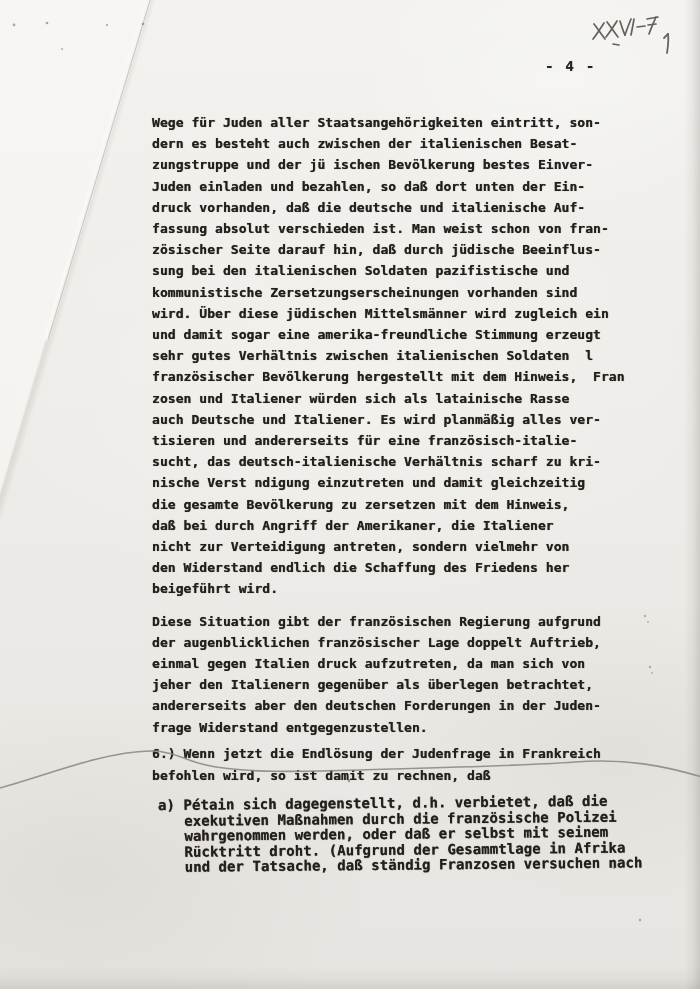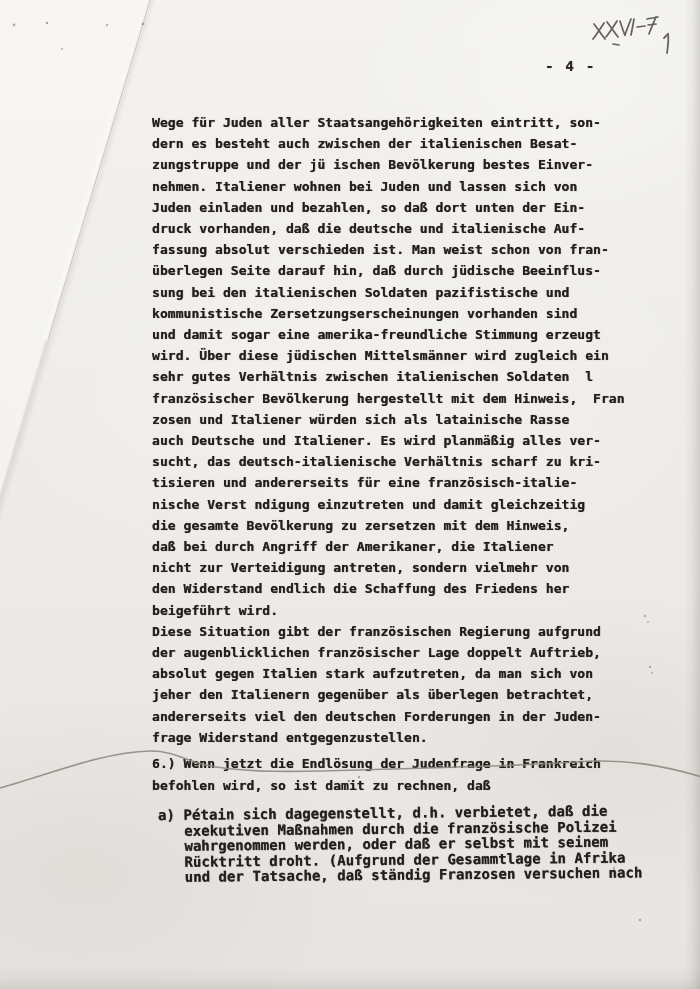--- a/index.html
+++ b/index.html
@@ -38,21 +38,21 @@
   .text{position:absolute;left:152px;top:112px;width:530px;z-index:2;}
   .para{margin:0;padding:0;}
   .line{
     white-space:pre;
     font-size:13px;font-weight:bold;
     color:#241f1b;
     text-shadow:0 0 0.7px rgba(28,22,16,0.70), 0.5px 0.4px 0 rgba(28,22,16,0.22);
     letter-spacing:0.05px;
   }
   .p1 .line{line-height:21.2px;}
-  .p2{} .p2 .line{line-height:21.2px;}
+  .p2{margin-top:11px;} .p2 .line{line-height:21.2px;}
   .p3{margin-top:5px;} .p3 .line{line-height:22px;}
   .p4{margin-top:11px;margin-left:6px;transform:rotate(-0.55deg);transform-origin:0 0;}
   .p4 .line{line-height:15.5px;font-size:14px;}
   .p4 .line:not(:first-child){padding-left:26px;}
   .sr{position:absolute;opacity:0;font-size:2px;pointer-events:none;}
 </style>
 </head>
 <body>
 
 <div class="paper">
@@ -60,48 +60,47 @@
   <div class="pageno">- 4 -</div>
 
   <span class="sr" style="left:595px;top:15px;">XXVI-71</span>
   <span class="sr" style="left:666px;top:35px;">1</span>
 
   <main class="text">
     <div class="para p1">
         <div class="line">Wege für Juden aller Staatsangehörigkeiten eintritt, son-</div>
         <div class="line">dern es besteht auch zwischen der italienischen Besat-</div>
         <div class="line">zungstruppe und der jü ischen Bevölkerung bestes Einver-</div>
-        <div class="line">nehmen. Italiener wohnen bei Juden und lassen sich von</div>
         <div class="line">Juden einladen und bezahlen, so daß dort unten der Ein-</div>
         <div class="line">druck vorhanden, daß die deutsche und italienische Auf-</div>
         <div class="line">fassung absolut verschieden ist. Man weist schon von fran-</div>
-        <div class="line">überlegen Seite darauf hin, daß durch jüdische Beeinflus-</div>
+        <div class="line">zösischer Seite darauf hin, daß durch jüdische Beeinflus-</div>
         <div class="line">sung bei den italienischen Soldaten pazifistische und</div>
         <div class="line">kommunistische Zersetzungserscheinungen vorhanden sind</div>
+        <div class="line">wird. Über diese jüdischen Mittelsmänner wird zugleich ein</div>
         <div class="line">und damit sogar eine amerika-freundliche Stimmung erzeugt</div>
-        <div class="line">wird. Über diese jüdischen Mittelsmänner wird zugleich ein</div>
         <div class="line">sehr gutes Verhältnis zwischen italienischen Soldaten  l</div>
         <div class="line">französischer Bevölkerung hergestellt mit dem Hinweis,  Fran</div>
         <div class="line">zosen und Italiener würden sich als latainische Rasse</div>
         <div class="line">auch Deutsche und Italiener. Es wird planmäßig alles ver-</div>
+        <div class="line">tisieren und andererseits für eine französisch-italie-</div>
         <div class="line">sucht, das deutsch-italienische Verhältnis scharf zu kri-</div>
-        <div class="line">tisieren und andererseits für eine französisch-italie-</div>
         <div class="line">nische Verst ndigung einzutreten und damit gleichzeitig</div>
         <div class="line">die gesamte Bevölkerung zu zersetzen mit dem Hinweis,</div>
         <div class="line">daß bei durch Angriff der Amerikaner, die Italiener</div>
         <div class="line">nicht zur Verteidigung antreten, sondern vielmehr von</div>
         <div class="line">den Widerstand endlich die Schaffung des Friedens her</div>
         <div class="line">beigeführt wird.</div>
       </div>
     <div class="para p2">
         <div class="line">Diese Situation gibt der französischen Regierung aufgrund</div>
         <div class="line">der augenblicklichen französischer Lage doppelt Auftrieb,</div>
-        <div class="line">absolut gegen Italien stark aufzutreten, da man sich von</div>
+        <div class="line">einmal gegen Italien druck aufzutreten, da man sich von</div>
         <div class="line">jeher den Italienern gegenüber als überlegen betrachtet,</div>
-        <div class="line">andererseits viel den deutschen Forderungen in der Juden-</div>
+        <div class="line">andererseits aber den deutschen Forderungen in der Juden-</div>
         <div class="line">frage Widerstand entgegenzustellen.</div>
       </div>
     <div class="para p3">
         <div class="line">6.) Wenn jetzt die Endlösung der Judenfrage in Frankreich</div>
         <div class="line">befohlen wird, so ist damit zu rechnen, daß</div>
       </div>
     <div class="para p4">
         <div class="line">a) Pétain sich dagegenstellt, d.h. verbietet, daß die</div>
         <div class="line">exekutiven Maßnahmen durch die französische Polizei</div>
         <div class="line">wahrgenommen werden, oder daß er selbst mit seinem</div>

